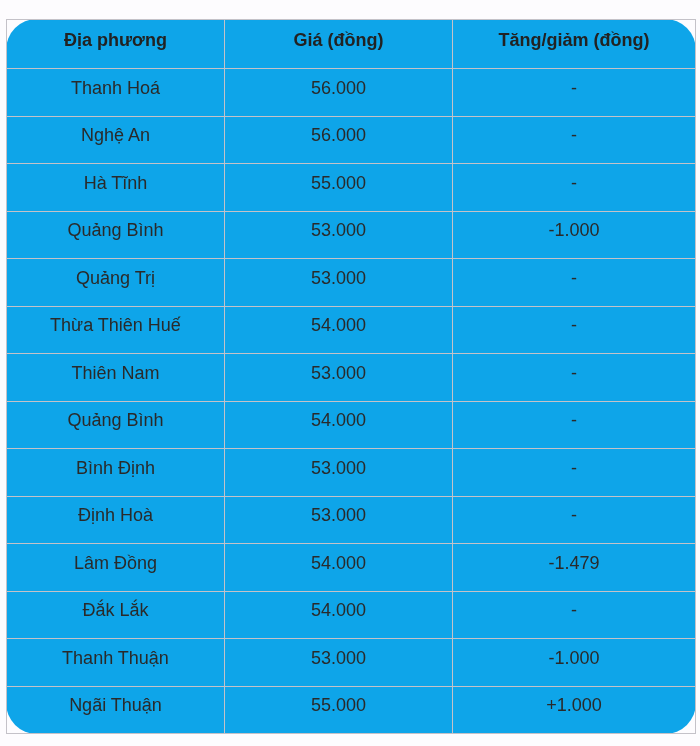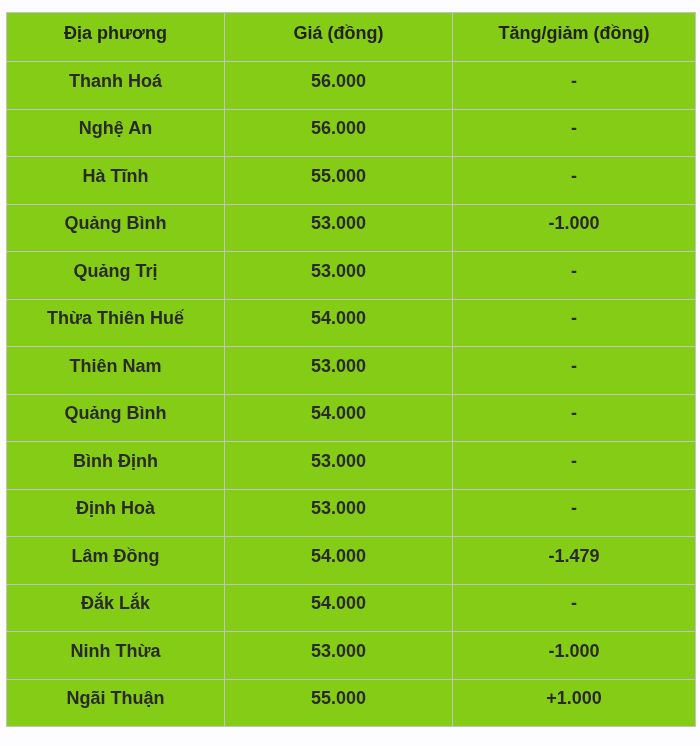--- a/index.html
+++ b/index.html
@@ -1,26 +1,27 @@
 <!DOCTYPE html>
 <html><head>
 <meta charset="utf-8">
 <style>
   html, body { margin:0; padding:0; background:#fdfcfe; }
   body { width:700px; height:746px; position:relative; overflow:hidden; font-family:"Liberation Sans", sans-serif; }
   table.price-table {
-    position:absolute; left:6px; top:12px; width:689px;
+    position:absolute; left:6px; top:19px; width:689px;
     border-collapse:collapse; table-layout:fixed;
-    background:#84cc16;
+    background:#0ea5e9;
+    border-radius:31px;
   }
   table.price-table td, table.price-table th {
     border:1px solid #c4c2c8;
     text-align:center; vertical-align:middle;
     height:47.5px; padding:0 4px 8px 4px; box-sizing:border-box;
-    color:#2a2a2a; font-size:18px; font-weight:bold;
+    color:#2a2a2a; font-size:18px; font-weight:normal;
     font-family:"Liberation Sans", sans-serif;
   }
   table.price-table th { font-weight:bold; color:#222; font-size:18px; height:49px; padding-bottom:8px; }
   col.c1 { width:218px; } col.c2 { width:228px; } col.c3 { width:243px; }
 </style>
 </head>
 <body>
 
 <table class="price-table">
   <colgroup>
@@ -90,21 +91,21 @@
         <td>Lâm Đồng</td>
         <td>54.000</td>
         <td>-1.479</td>
       </tr>
       <tr>
         <td>Đắk Lắk</td>
         <td>54.000</td>
         <td>-</td>
       </tr>
       <tr>
-        <td>Ninh Thừa</td>
+        <td>Thanh Thuận</td>
         <td>53.000</td>
         <td>-1.000</td>
       </tr>
       <tr>
         <td>Ngãi Thuận</td>
         <td>55.000</td>
         <td>+1.000</td>
       </tr>
     </tbody>
 </table>

